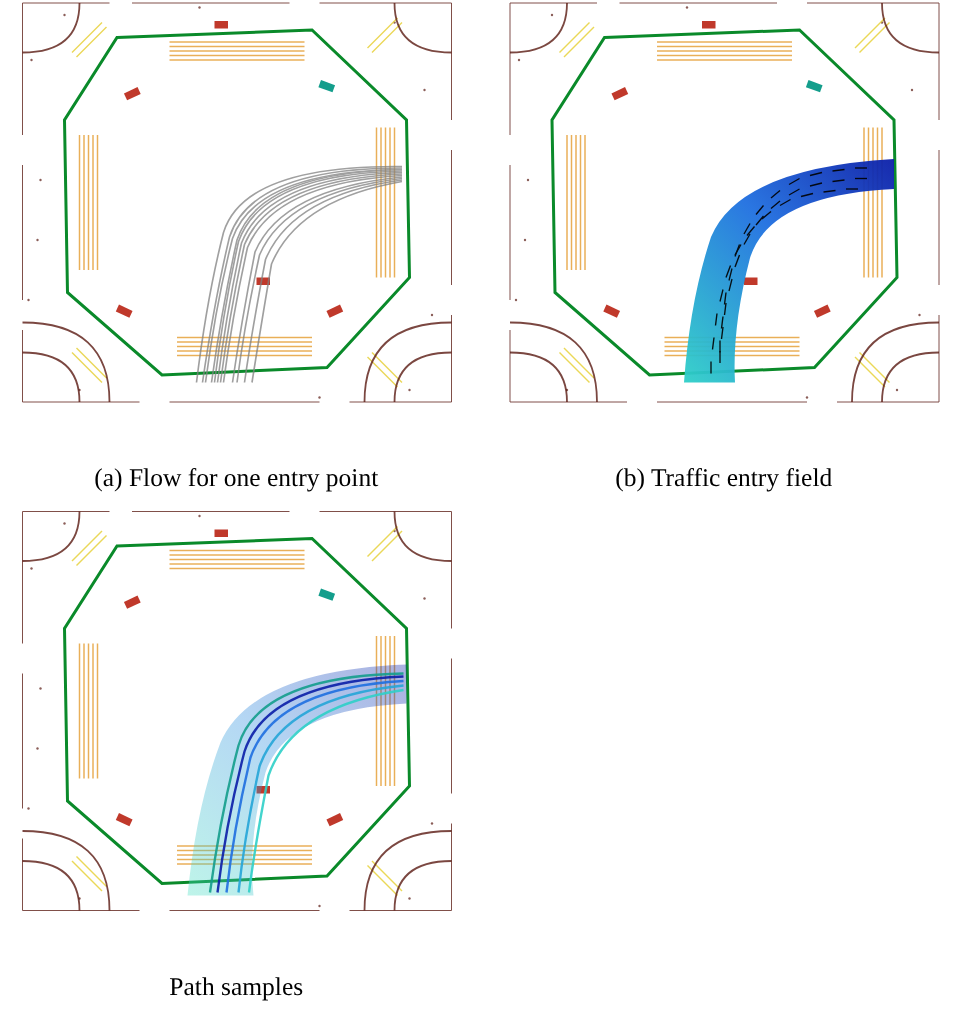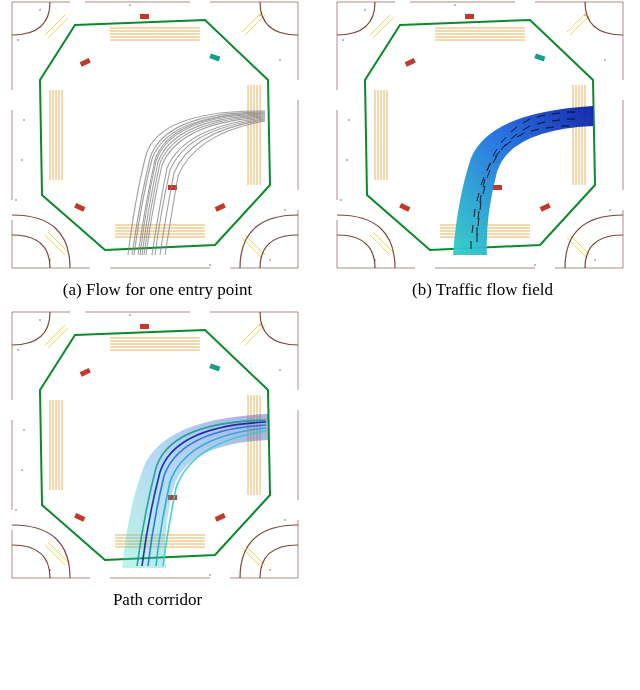--- a/index.html
+++ b/index.html
@@ -14,20 +14,22 @@
   .grid {
     display: grid;
     grid-template-columns: 1fr 1fr;
     column-gap: 30px;
     row-gap: 10px;
     padding: 0 10px;
   }
   .panel {
     display: flex;
     flex-direction: column;
+    align-items: center;
+    gap: 29px;
   }
   .imgbox {
     width: 290px;
     height: 270px;
     position: relative;
     background: #ffffff;
   }
   .caption {
     margin-top: 10px;
     font-size: 17px;
@@ -222,39 +224,39 @@
               <line x1="155" y1="163" x2="152" y2="171"></line>
             <line x1="150" y1="179" x2="148" y2="187"></line>
               <line x1="146" y1="195" x2="145" y2="203"></line>
             <line x1="144" y1="211" x2="143" y2="219"></line>
               <line x1="142" y1="227" x2="142" y2="235"></line>
           </g>
         </g>
       </svg>
     </div>
     <div class="caption">
-      <span>(b) Traffic flow field</span>
+      <span>(b) Traffic entry field</span>
     </div>
   </div>
 
   <div class="panel">
     <div class="imgbox">
       <svg viewBox="0 0 290 270" width="290" height="270">
         <use href="#mapbg"></use>
 
         <path d="M258 104 L258 130 Q178 134 164 176 Q152 222 156 258 L112 258 Q118 198 134 156 Q155 108 258 104 Z" fill="url(#flowgrad2)" opacity="0.35"></path>
 
         <g fill="none" stroke-width="1.6" opacity="0.9">
           <path d="M256 112 Q165 116 150 162 Q138 208 132 256" stroke="#0b1ea8"></path>
           <path d="M256 115 Q170 120 154 166 Q143 212 138 256" stroke="#1f6fe0"></path>
           <path d="M256 118 Q176 126 160 172 Q150 218 146 256" stroke="#25a6d8"></path>
           <path d="M256 121 Q182 132 166 178 Q157 224 153 256" stroke="#2fd0c8"></path>
           <path d="M256 110 Q160 112 146 158 Q134 204 127 256" stroke="#149e8c"></path>
         </g>
       </svg>
     </div>
     <div class="caption">
-      <span>Path corridor</span>
+      <span>Path samples</span>
     </div>
   </div>
 
 
 </div>
 
 </body></html>

